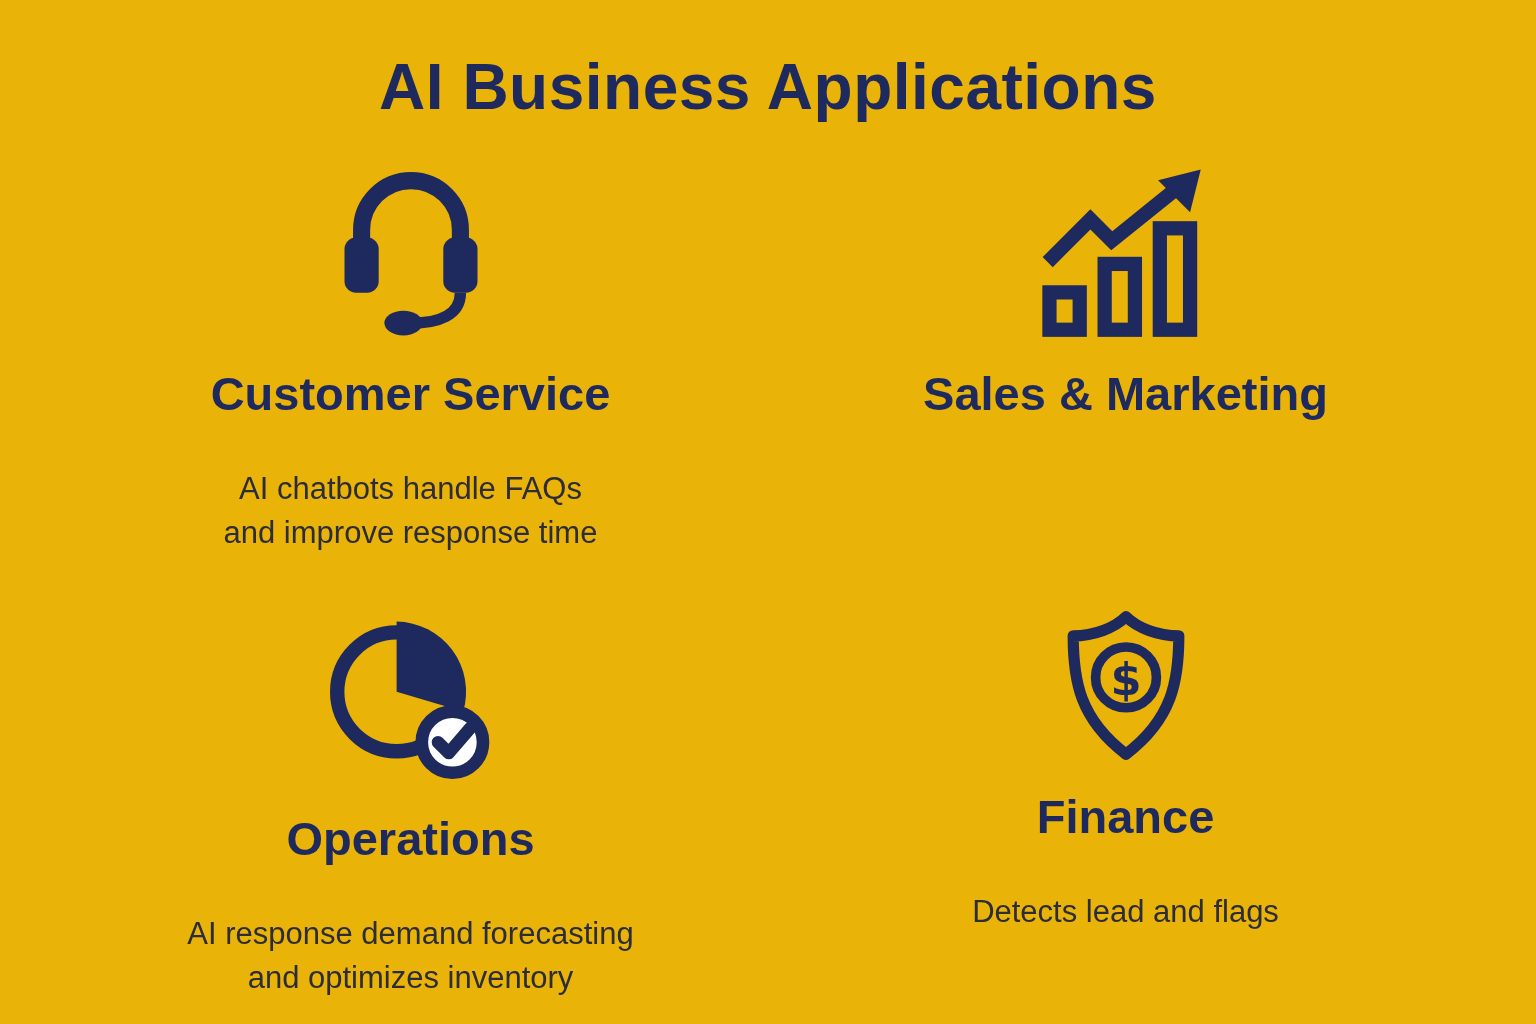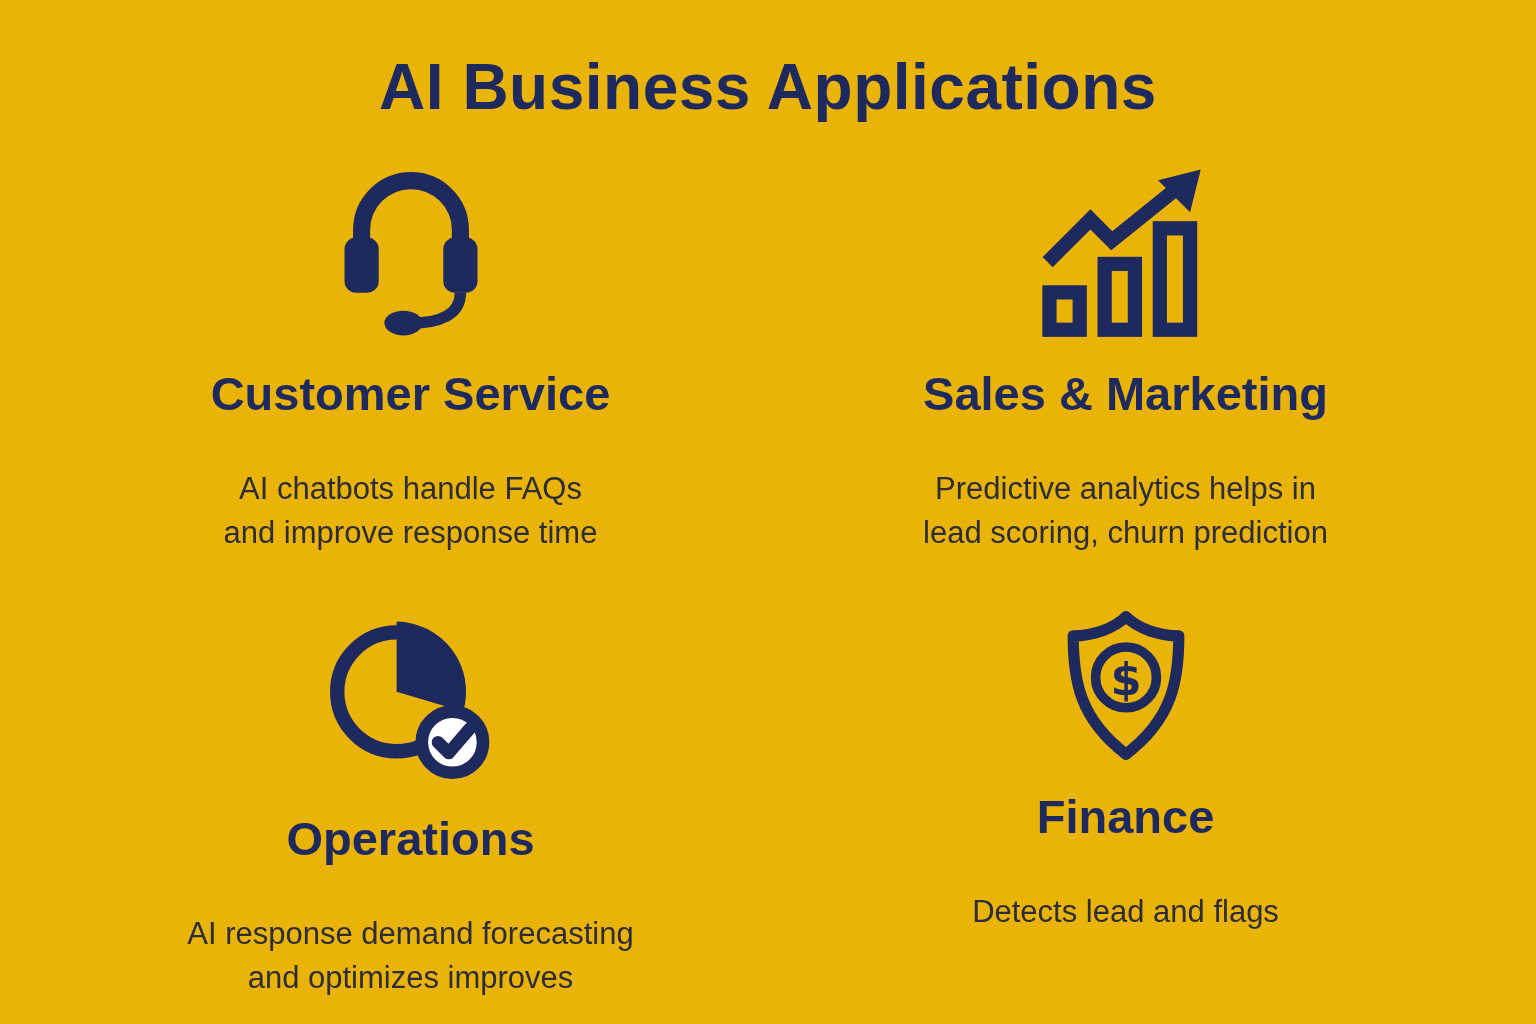--- a/index.html
+++ b/index.html
@@ -87,39 +87,35 @@
       <div class="icon-wrap">
         <svg width="178" height="178" viewBox="0 0 100 100" aria-hidden="true">
           <rect class="stroke" stroke-width="8" x="7" y="71" width="17" height="21"></rect>
           <rect class="stroke" stroke-width="8" x="38" y="55" width="17" height="37"></rect>
           <rect class="stroke" stroke-width="8" x="69" y="35" width="17" height="57"></rect>
           <polyline class="stroke" stroke-width="8" points="6,54 30,30 42,42 78,13"></polyline>
           <polygon class="fill" points="92,2 68,8 86,26"></polygon>
         </svg>
       </div>
       <div class="card-heading">Sales &amp; Marketing</div>
-      <div class="card-desc">
-        <div>Predictive analytics helps in</div>
-        <div>lead scoring, churn prediction</div>
-      </div>
     </div>
 
     <div class="card">
       <div class="icon-wrap">
         <svg width="180" height="180" viewBox="0 0 100 100" aria-hidden="true">
           <circle class="stroke" stroke-width="8" cx="42" cy="46" r="33"></circle>
           <path class="fill" d="M42 46 L42 7 A39 39 0 0 1 79 57 Z"></path>
           <circle cx="73" cy="74" r="17" fill="#ffffff" stroke="#1e2a5e" stroke-width="7"></circle>
           <polyline class="stroke" stroke-width="7" stroke-linecap="round" stroke-linejoin="round" points="65,74 71,80 83,66"></polyline>
         </svg>
       </div>
       <div class="card-heading">Operations</div>
       <div class="card-desc">
         <div>AI response demand forecasting</div>
-        <div>and optimizes improves</div>
+        <div>and optimizes inventory</div>
       </div>
     </div>
 
     <div class="card">
       <div class="icon-wrap" style="height:170px">
         <svg width="160" height="160" viewBox="0 0 100 100" aria-hidden="true">
           <path class="stroke" stroke-width="7" stroke-linejoin="round" d="M50 6 C57 13 70 18 83 18 C83 46 79 70 50 92 C21 70 17 46 17 18 C30 18 43 13 50 6 Z"></path>
           <circle class="stroke" stroke-width="6" cx="50" cy="44" r="19"></circle>
           <text x="50" y="45" text-anchor="middle" dominant-baseline="central" font-family="DejaVu Sans, sans-serif" font-size="28" font-weight="bold" fill="#1e2a5e">$</text>
         </svg>

